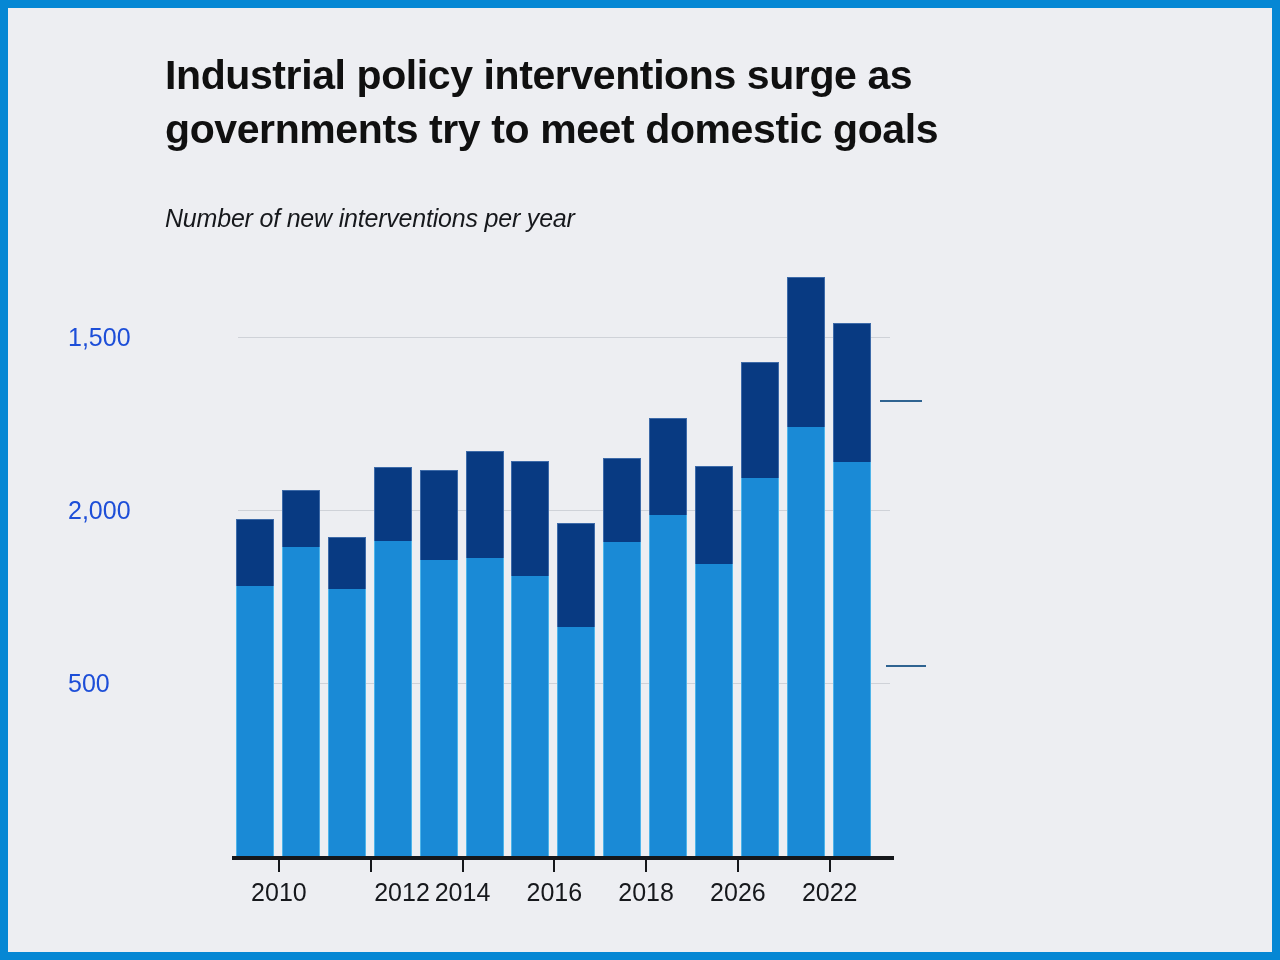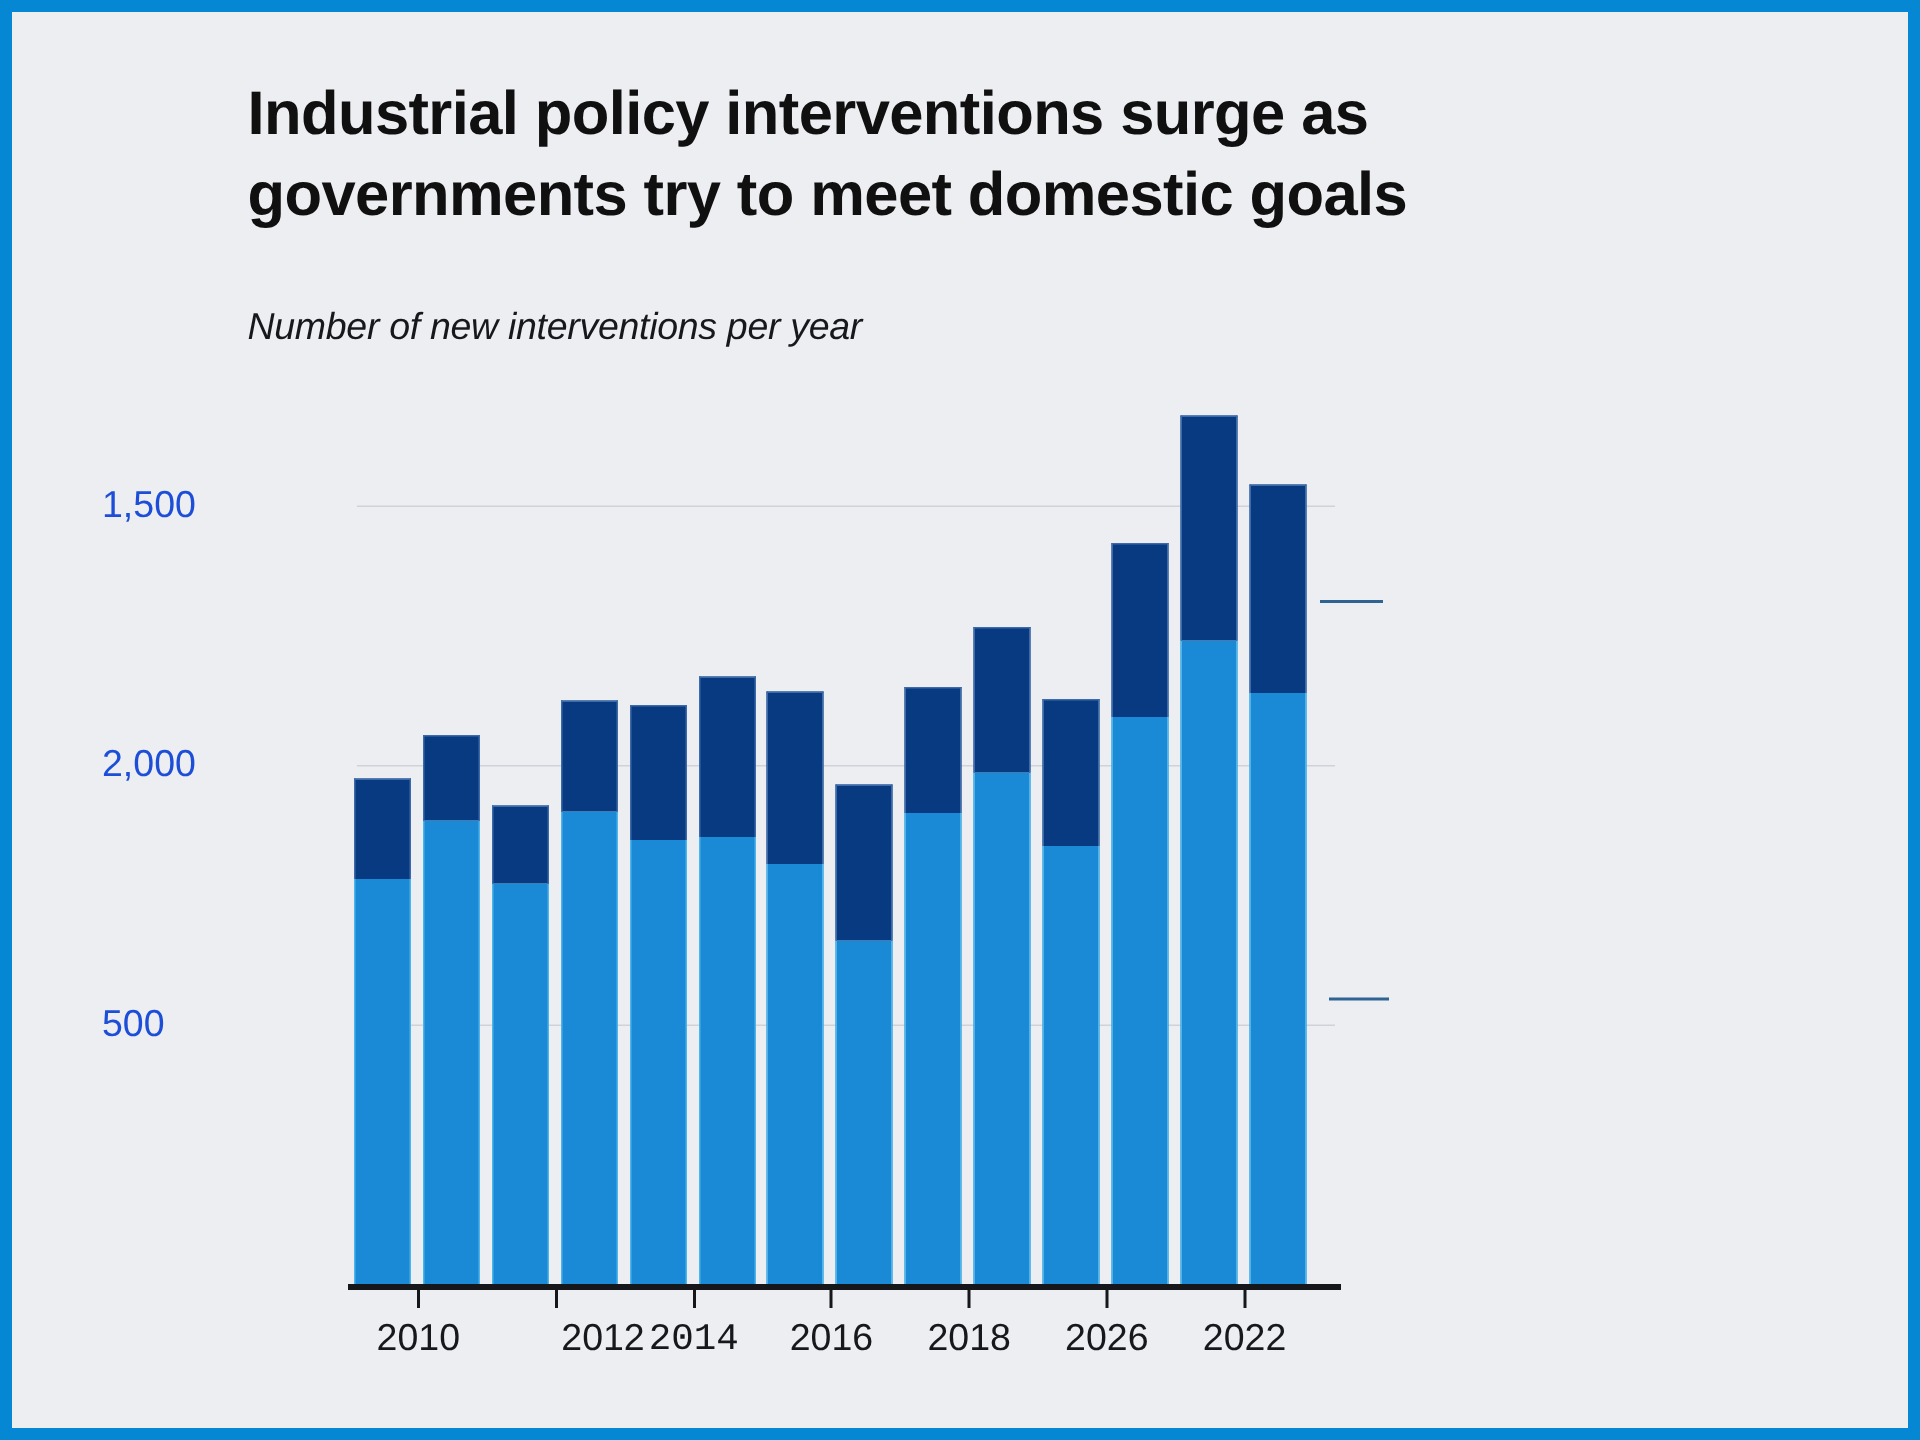--- a/index.html
+++ b/index.html
@@ -198,21 +198,21 @@
         <div class="xtick-mark" style="left: 361.7px; top: 852px; height: 12px;"></div>
         <div class="xtick-mark" style="left: 453.5px; top: 852px; height: 12px;"></div>
         <div class="xtick-mark" style="left: 545.3px; top: 852px; height: 12px;"></div>
         <div class="xtick-mark" style="left: 637.1px; top: 852px; height: 12px;"></div>
         <div class="xtick-mark" style="left: 728.9px; top: 852px; height: 12px;"></div>
         <div class="xtick-mark" style="left: 820.7px; top: 852px; height: 12px;"></div>
       </div>
     <div id="xlabels">
         <div class="xtick-label" style="left: 270.9px; top: 870px;">2010</div>
         <div class="xtick-label" style="left: 350px; top: 870px; margin-left: 44px;">2012</div>
-        <div class="xtick-label" style="left: 454.5px; top: 870px; font-family: Liberation Mono, monospace;">2014</div>
+        <div class="xtick-label" style="left: 454.5px; top: 870px;">2014</div>
         <div class="xtick-label" style="left: 546.3px; top: 870px;">2016</div>
         <div class="xtick-label" style="left: 638.1px; top: 870px;">2018</div>
         <div class="xtick-label" style="left: 729.9px; top: 870px;">2026</div>
         <div class="xtick-label" style="left: 821.7px; top: 870px;">2022</div>
       </div>
 
     <div class="leader" style="left:872px; top:392px; width:42px;"></div>
 
     <div class="leader" style="left:878px; top:657px; width:40px;"></div>
   </div>

